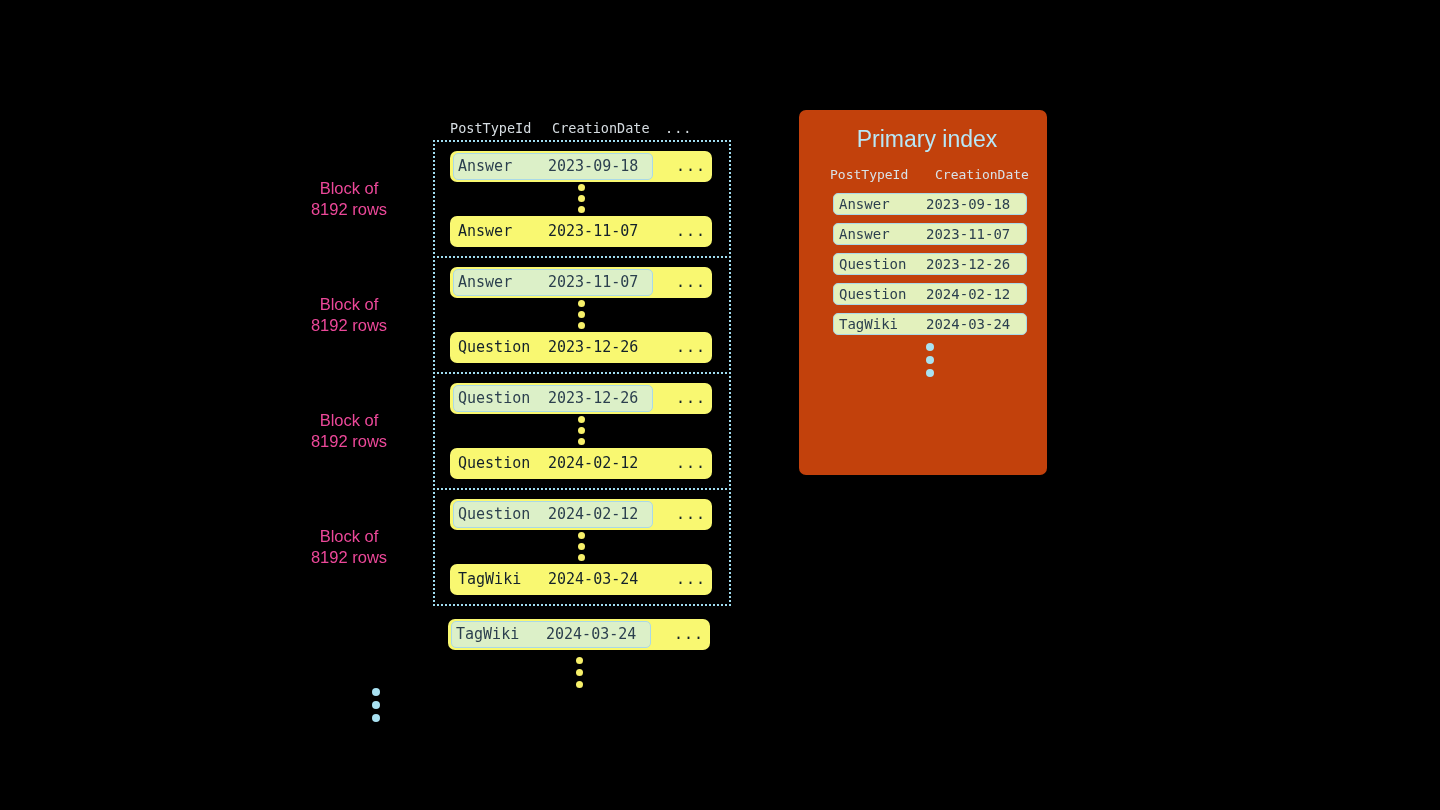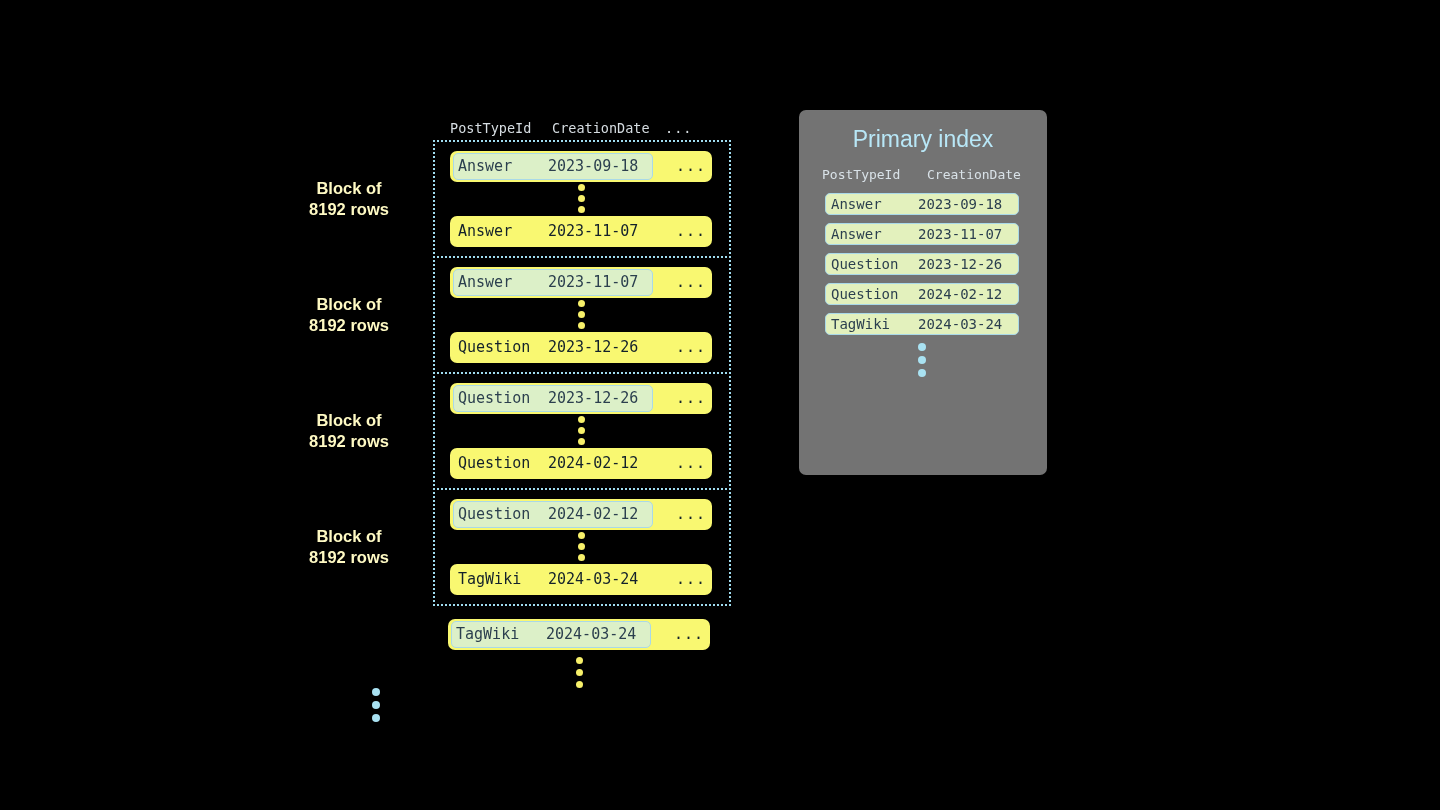--- a/index.html
+++ b/index.html
@@ -63,23 +63,22 @@
     position: absolute;
     right: 100%;
     top: 50%;
     transform: translateY(-50%);
     margin-right: 16px;
     width: 140px;
     text-align: center;
     font-family: "Liberation Sans", sans-serif;
     font-size: 16.5px;
     line-height: 21px;
-    color: #fef9c3;
+    color: #ec4899;
     white-space: nowrap;
-    font-weight: bold;
   }
 
   
   .row {
     position: relative;
     width: 262px;
     margin-left: 15px;
     height: 31px;
     background: #f9f871;
     border-radius: 7px;
@@ -170,23 +169,24 @@
   #left-continuation-dots .dot:nth-child(3) { top: 26px; }
 
   
 
   #primary-index-panel {
     position: absolute;
     left: 799px;
     top: 110px;
     width: 248px;
     height: 365px;
-    background: #737373;
+    background: #c2410c;
     border-radius: 7px;
     padding-top: 16px;
+    padding-left: 8px;
   }
 
   #primary-index-title {
     font-family: "Liberation Sans", sans-serif;
     font-size: 23px;
     color: #b8e7f7;
     text-align: center;
     margin-bottom: 14px;
   }
 

